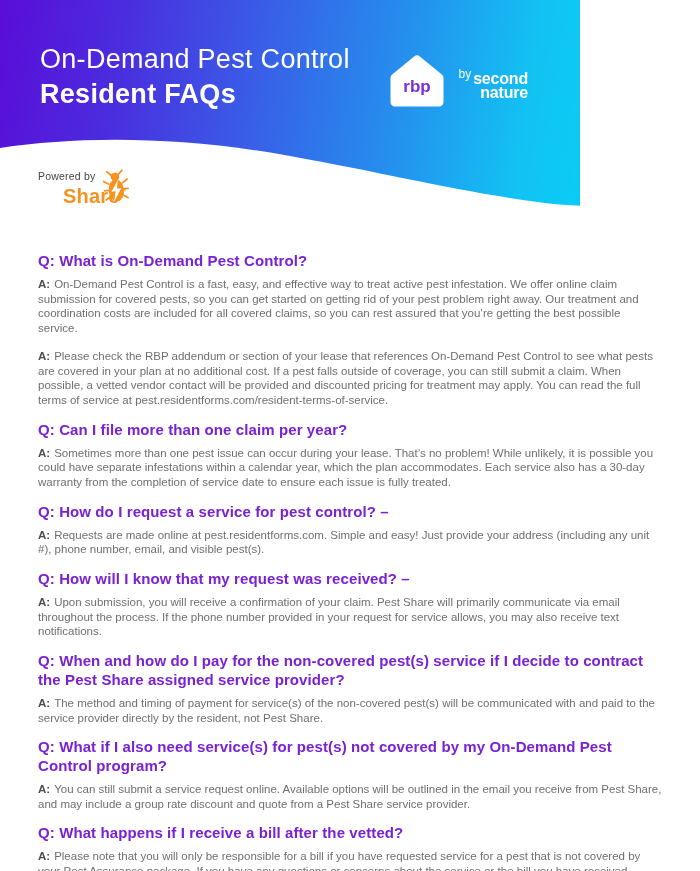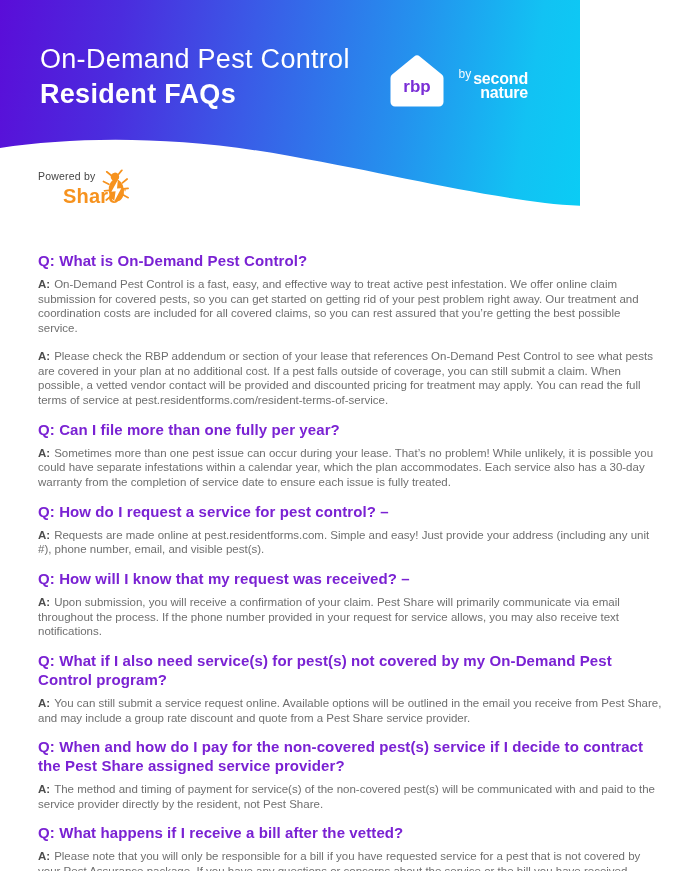--- a/index.html
+++ b/index.html
@@ -111,42 +111,42 @@
   <section class="faq-item">
     <h3 class="q">Q: What is On-Demand Pest Control?</h3>
     <p class="a"><span class="ap">A:</span><span>On-Demand Pest Control is a fast, easy, and effective way to treat active pest infestation. We offer online claim submission for covered pests, so you can get started on getting rid of your pest problem right away. Our treatment and coordination costs are included for all covered claims, so you can rest assured that you’re getting the best possible service.</span></p>
   </section>
 
   <section class="faq-item">
     <p class="a"><span class="ap">A:</span><span>Please check the RBP addendum or section of your lease that references On-Demand Pest Control to see what pests are covered in your plan at no additional cost. If a pest falls outside of coverage, you can still submit a claim. When possible, a vetted vendor contact will be provided and discounted pricing for treatment may apply. You can read the full terms of service at pest.residentforms.com/resident-terms-of-service.</span></p>
   </section>
 
   <section class="faq-item">
-    <h3 class="q">Q: Can I file more than one fully per year?</h3>
+    <h3 class="q">Q: Can I file more than one claim per year?</h3>
     <p class="a"><span class="ap">A:</span><span>Sometimes more than one pest issue can occur during your lease. That’s no problem! While unlikely, it is possible you could have separate infestations within a calendar year, which the plan accommodates. Each service also has a 30-day warranty from the completion of service date to ensure each issue is fully treated.</span></p>
   </section>
 
   <section class="faq-item">
     <h3 class="q">Q: How do I request a service for pest control? –</h3>
     <p class="a"><span class="ap">A:</span><span>Requests are made online at pest.residentforms.com. Simple and easy! Just provide your address (including any unit #), phone number, email, and visible pest(s).</span></p>
   </section>
 
   <section class="faq-item">
     <h3 class="q">Q: How will I know that my request was received? –</h3>
     <p class="a"><span class="ap">A:</span><span>Upon submission, you will receive a confirmation of your claim. Pest Share will primarily communicate via email throughout the process. If the phone number provided in your request for service allows, you may also receive text notifications.</span></p>
   </section>
 
   <section class="faq-item">
-    <h3 class="q">Q: What if I also need service(s) for pest(s) not covered by my On-Demand Pest Control program?</h3>
-    <p class="a"><span class="ap">A:</span><span>You can still submit a service request online. Available options will be outlined in the email you receive from Pest Share, and may include a group rate discount and quote from a Pest Share service provider.</span></p>
+    <h3 class="q">Q: When and how do I pay for the non-covered pest(s) service if I decide to contract the Pest Share assigned service provider?</h3>
+    <p class="a"><span class="ap">A:</span><span>The method and timing of payment for service(s) of the non-covered pest(s) will be communicated with and paid to the service provider directly by the resident, not Pest Share.</span></p>
   </section>
 
   <section class="faq-item">
-    <h3 class="q">Q: When and how do I pay for the non-covered pest(s) service if I decide to contract the Pest Share assigned service provider?</h3>
-    <p class="a"><span class="ap">A:</span><span>The method and timing of payment for service(s) of the non-covered pest(s) will be communicated with and paid to the service provider directly by the resident, not Pest Share.</span></p>
+    <h3 class="q">Q: What if I also need service(s) for pest(s) not covered by my On-Demand Pest Control program?</h3>
+    <p class="a"><span class="ap">A:</span><span>You can still submit a service request online. Available options will be outlined in the email you receive from Pest Share, and may include a group rate discount and quote from a Pest Share service provider.</span></p>
   </section>
 
   <section class="faq-item">
     <h3 class="q">Q: What happens if I receive a bill after the vetted?</h3>
     <p class="a"><span class="ap">A:</span><span>Please note that you will only be responsible for a bill if you have requested service for a pest that is not covered by your Pest Assurance package. If you have any questions or concerns about the service or the bill you have received, please do not hesitate to contact us at claims@pestshare.com. We are here to help you resolve any issues and provide you with the best possible service.</span></p>
   </section>
 
 </div>
 
 </body></html>

